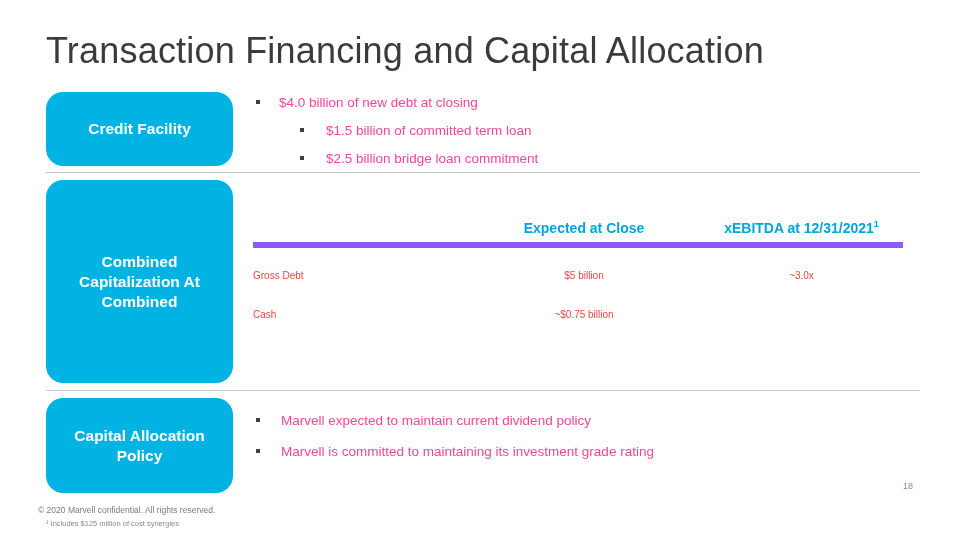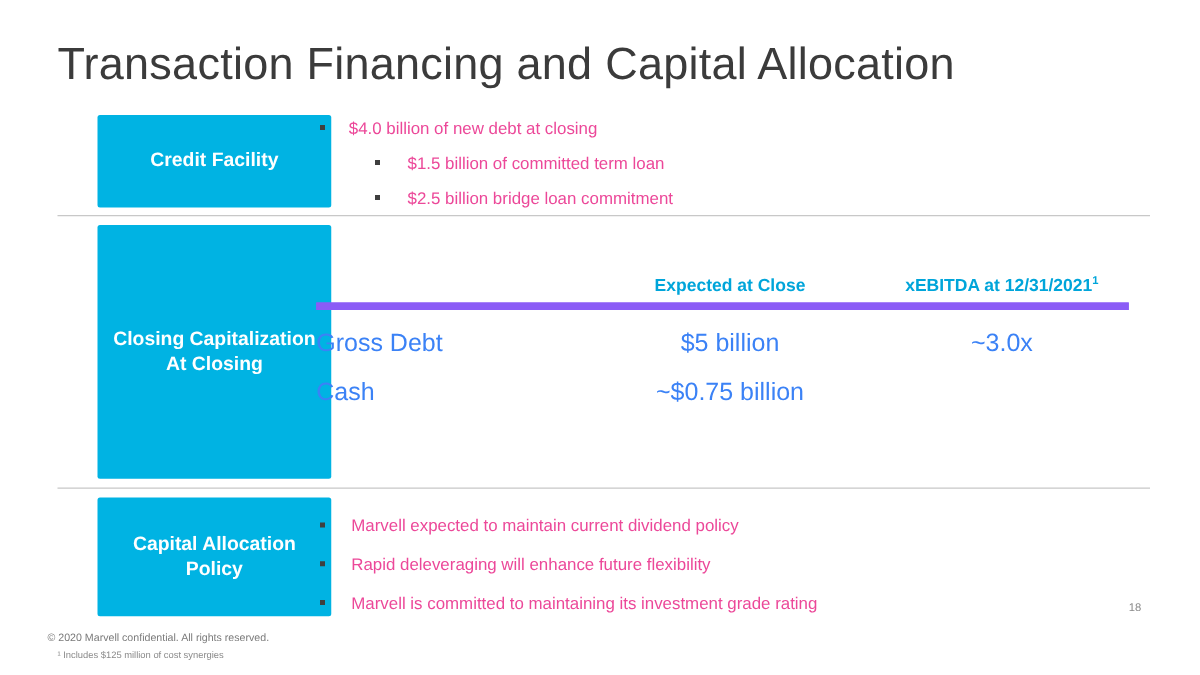--- a/index.html
+++ b/index.html
@@ -27,32 +27,31 @@
     letter-spacing: 0.2px;
     white-space: nowrap;
   }
 
   
   .label-box {
     position: absolute;
     left: 46px;
     width: 187px;
     background: #00b3e3;
-    border-radius: 2px;
+    border-radius: 17px;
     display: flex;
     align-items: center;
     justify-content: center;
     text-align: center;
     color: #ffffff;
     font-weight: bold;
     font-size: 15.5px;
     line-height: 20px;
     box-sizing: border-box;
     padding: 4px 8px;
-    margin-left: 32px;
   }
   #box-credit      { top: 92px;  height: 74px;  }
   #box-combined    { top: 180px; height: 203px; }
   #box-capital     { top: 398px; height: 95px; justify-content: center;  }
 
   
   .divider {
     position: absolute;
     left: 46px;
     width: 874px;
@@ -120,22 +119,22 @@
     font-weight: bold;
     font-size: 14px;
     height: 28px;
     white-space: nowrap;
   }
   .cap-table thead th.c-label { width: 215px; }
   .cap-table thead th.c-a     { width: 232px; text-align: center; }
   .cap-table thead th.c-b     { width: 203px; text-align: center; }
   .cap-table thead tr { border-bottom: 6px solid #8b5cf6; }
   .cap-table tbody td {
-    color: #3b82f6;
-    font-size: 20px;
+    color: #ef4444;
+    font-size: 10px;
     height: 39px;
     margin-left: 29px;
   }
   .cap-table tbody td.c-label { text-align: left; }
   .cap-table tbody td.c-a,
   .cap-table tbody td.c-b { text-align: center; }
   .cap-table tbody tr:first-child td { padding-top: 8px; }
   sup { font-size: 9px; vertical-align: super; line-height: 0; }
 
   
@@ -183,21 +182,21 @@
   </li>
   <li class="bullet-row lvl2">
     <span class="mark"></span>
     <span class="txt">$2.5 billion bridge loan commitment</span>
   </li>
 </ul>
 
 <div class="divider" id="divider-1"></div>
 
 <div class="label-box" id="box-combined">
-  <span>Closing Capitalization At Closing</span>
+  <span>Combined Capitalization At Combined</span>
 </div>
 
 <table class="cap-table">
   <thead>
     <tr>
       <th class="c-label"></th>
       <th class="c-a">Expected at Close</th>
       <th class="c-b"><span>xEBITDA at 12/31/2021</span><sup>1</sup></th>
     </tr>
   </thead>
@@ -221,23 +220,19 @@
   <span>Capital Allocation Policy</span>
 </div>
 
 <ul class="bullet-list" id="bullets-capital">
   <li class="bullet-row lvl1">
     <span class="mark"></span>
     <span class="txt">Marvell expected to maintain current dividend policy</span>
   </li>
   <li class="bullet-row lvl1">
     <span class="mark"></span>
-    <span class="txt">Rapid deleveraging will enhance future flexibility</span>
-  </li>
-  <li class="bullet-row lvl1">
-    <span class="mark"></span>
     <span class="txt">Marvell is committed to maintaining its investment grade rating</span>
   </li>
 </ul>
 
 <div class="footer-copy">© 2020  Marvell confidential. All rights reserved.</div>
 <div class="footer-note">¹ Includes  $125  million of cost synergies</div>
 <div class="page-number">18</div>
 
 </body></html>

